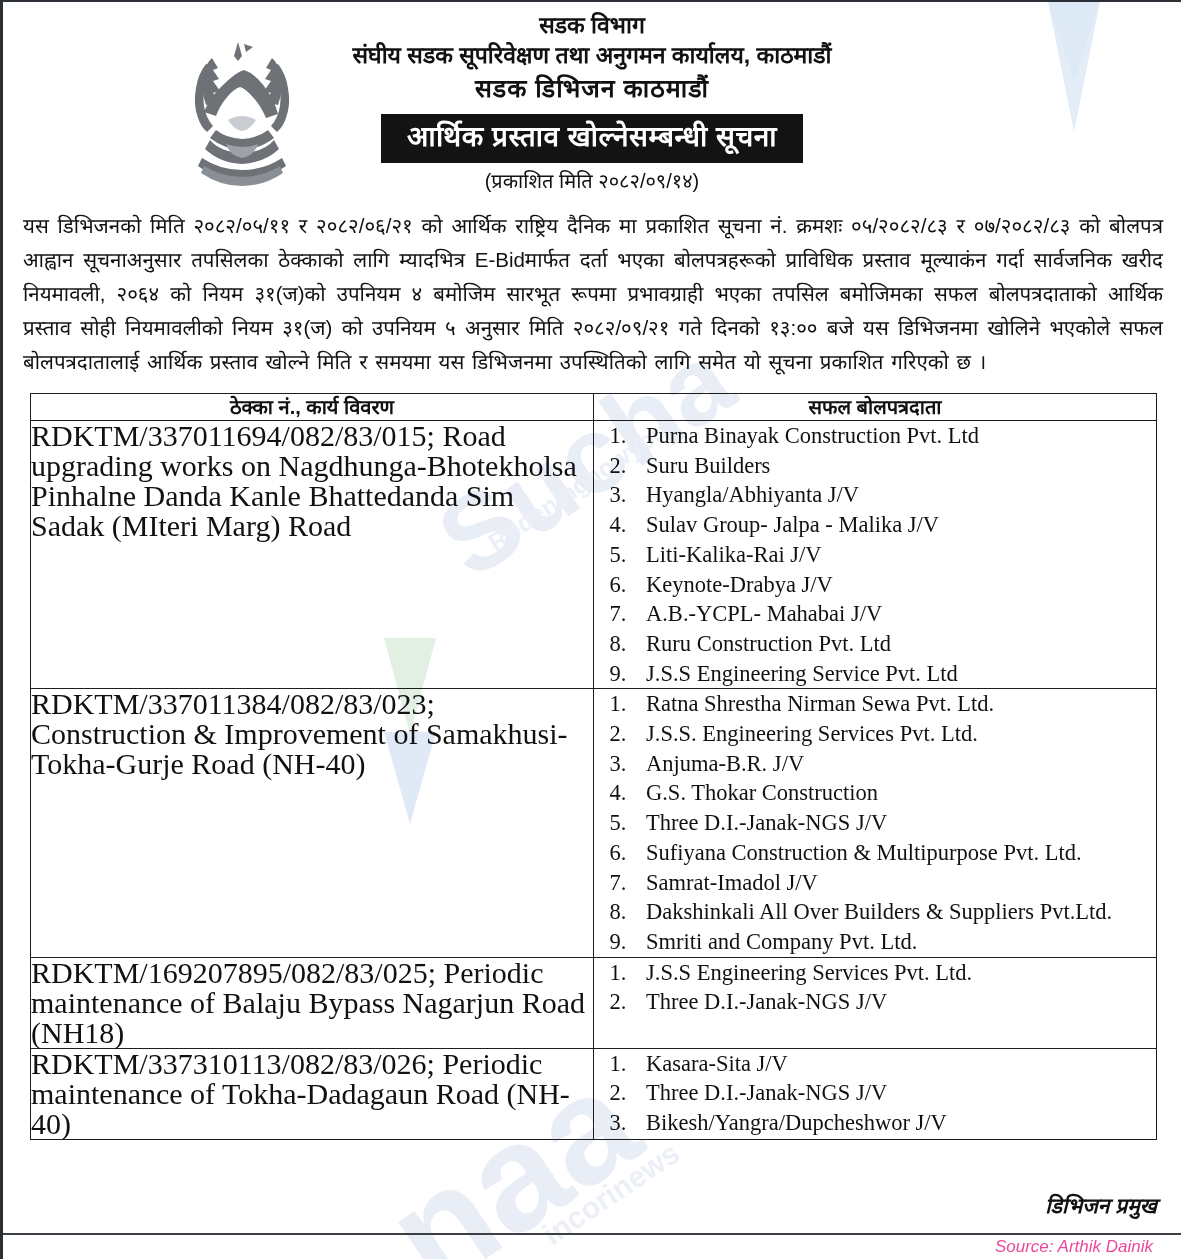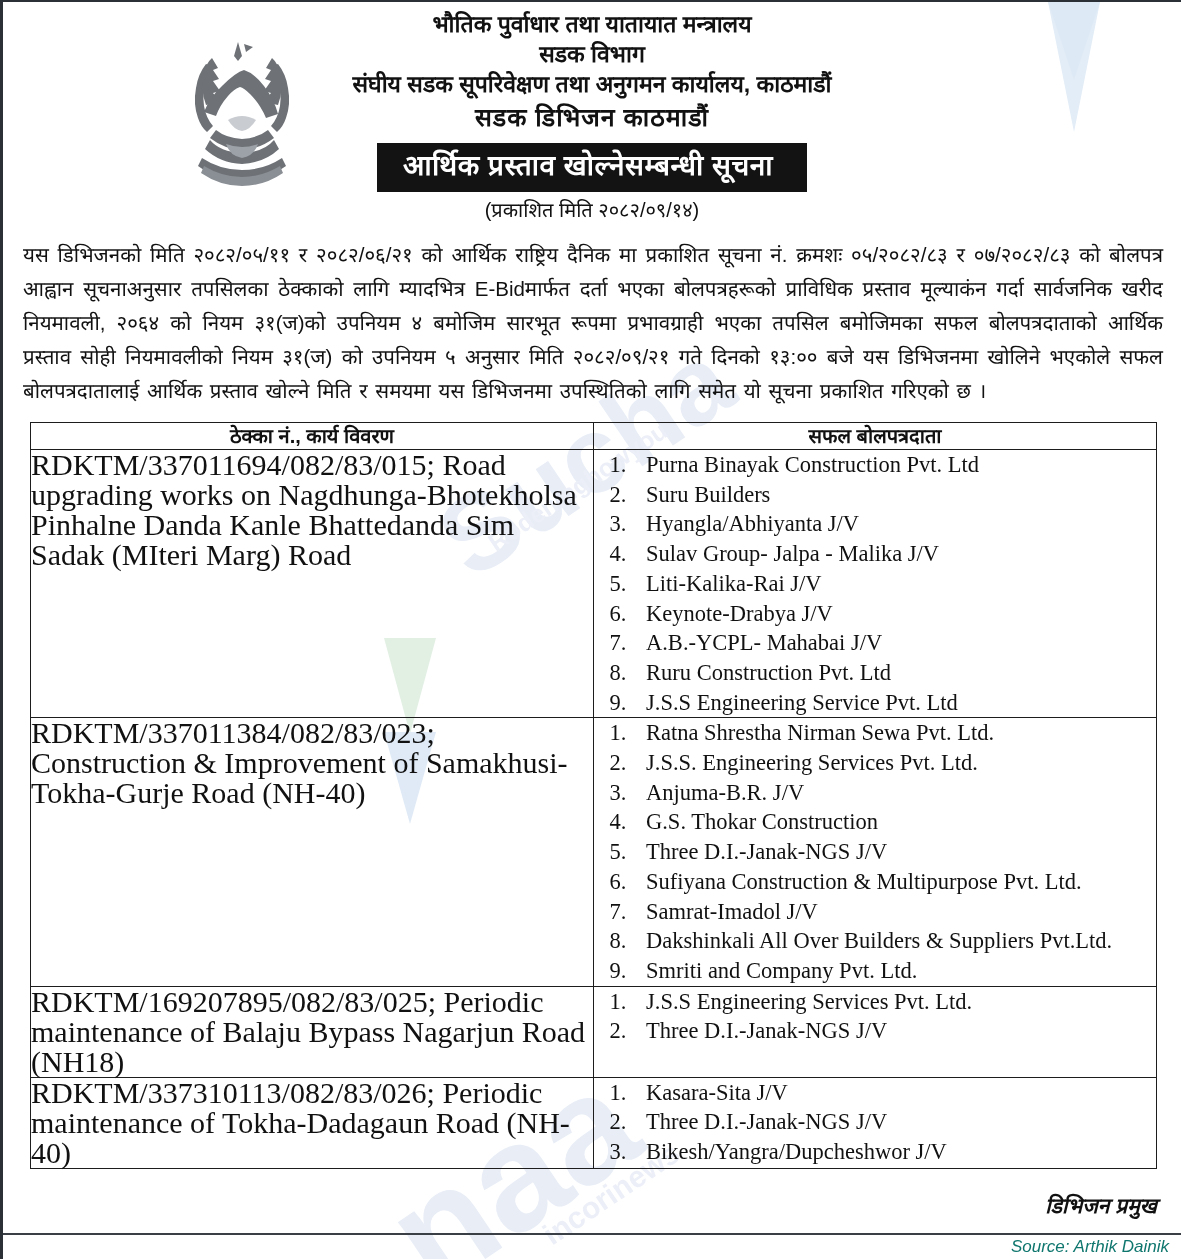--- a/index.html
+++ b/index.html
@@ -78,21 +78,21 @@
     width: 152px;
     height: 160px;
     z-index: 3;
   }
   #emblem svg { width: 100%; height: 100%; display: block; }
 
   #title-banner {
     display: inline-block;
     background: #131313;
     color: #ffffff;
-    padding: 6px 34px 9px 26px;
+    padding: 6px 26px 9px 26px;
     margin-top: 9px;
   }
   #title-banner span {
     font-family: "Liberation Sans", "DejaVu Sans", sans-serif;
     font-weight: 700;
     font-size: 28px;
     line-height: 34px;
     letter-spacing: .5px;
   }
   #pub-date {
@@ -173,27 +173,27 @@
     position: absolute;
     left: 0;
     right: 0;
     top: 1231px;
     height: 2px;
     background: #3a3f46;
     z-index: 2;
   }
   #source-line {
     position: absolute;
-    right: 12px;
+    right: 28px;
     top: 1235px;
     z-index: 2;
     font-family: "Liberation Sans", "DejaVu Sans", sans-serif;
     font-style: italic;
     font-size: 17px;
-    color: #0f766e;
+    color: #ec4899;
   }
 </style>
 </head>
 <body>
 
 <div id="page">
 
   <div class="wm wm-ribbon rb1"></div>
   <div class="wm wm-ribbon rb2"></div>
   <div class="wm wm-ribbon rb3"></div>
@@ -223,21 +223,20 @@
       <g fill="#8a8f95">
         <path d="M38 132 q18 11 38 11 q20 0 38-11 l3 7 q-19 13 -41 13 q-22 0 -41-13z"></path>
       </g>
       <g fill="#c9ccd1">
         <path d="M62 86 q14-8 28 0 q-6 10 -14 11 q-8-1 -14-11z"></path>
       </g>
     </svg>
   </div>
 
   <div id="header">
-    <div class="np" id="hdr-line-2">भौतिक पुर्वाधार तथा यातायात मन्त्रालय</div>
     <div class="np" id="hdr-line-3">सडक विभाग</div>
     <div class="np" id="hdr-line-4">संघीय सडक सूपरिवेक्षण तथा अनुगमन कार्यालय, काठमाडौं</div>
     <div class="np" id="hdr-line-5">सडक डिभिजन काठमाडौं</div>
 
     <div id="title-banner">
       <span>आर्थिक प्रस्ताव खोल्नेसम्बन्धी सूचना</span>
     </div>
 
     <div id="pub-date">(प्रकाशित मिति २०८२/०९/१४)</div>
   </div>

